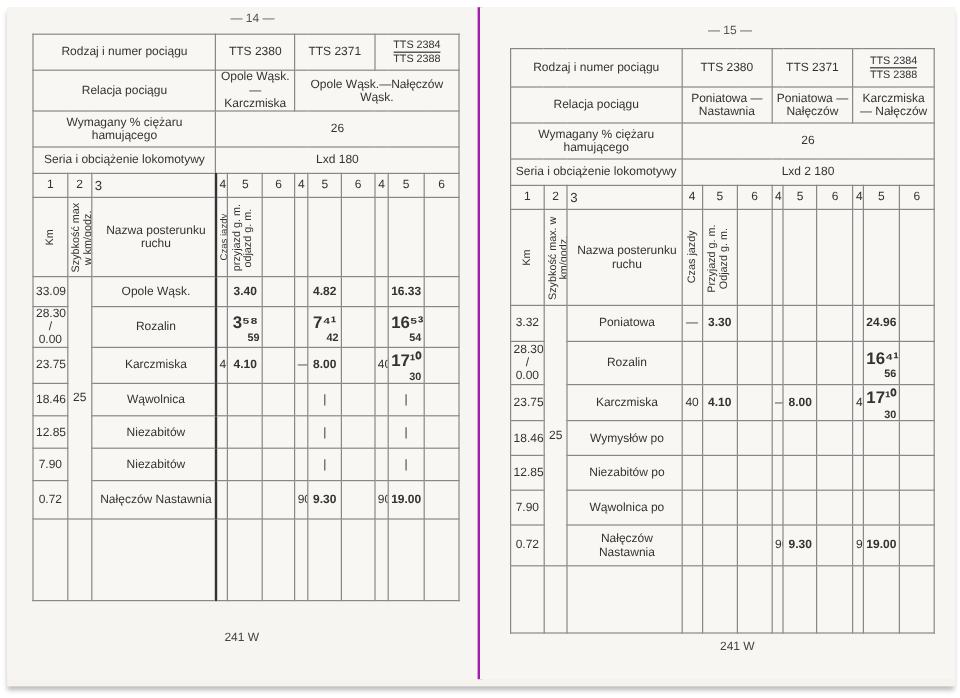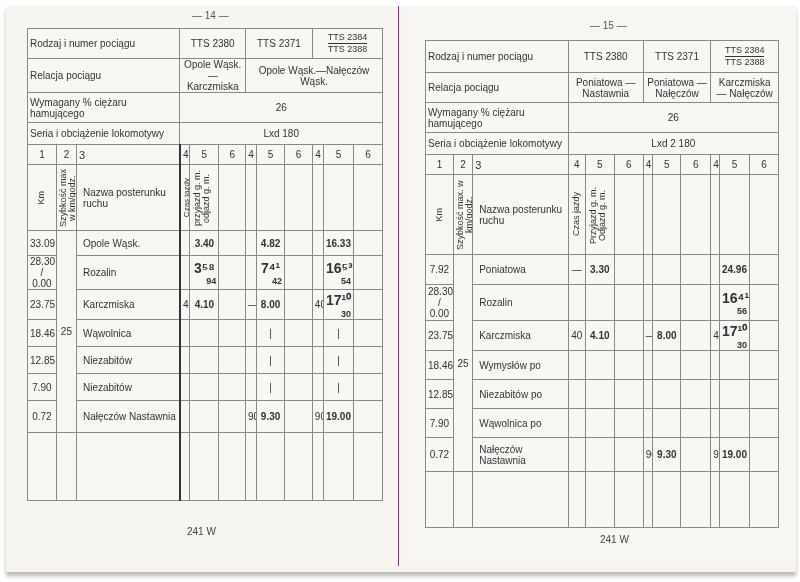--- a/index.html
+++ b/index.html
@@ -1,25 +1,25 @@
 <!DOCTYPE html>
 <html><head>
 <meta charset="utf-8">
 <style>
   html,body{margin:0;padding:0;}
   body{width:800px;height:582px;background:#fff;position:relative;overflow:hidden;font-family:"Liberation Sans",sans-serif;color:#333;}
   .spread{position:absolute;left:6px;top:6px;width:790px;height:566px;background:#f6f3ee;box-shadow:0 4px 4px #bbb;}
   .page{position:absolute;top:0;height:560px;background:#f7f5f1;}
-  .page.left{left:0;width:392px;border-right:1px solid #a21caf;}
+  .page.left{left:0;width:392px;border-right:4px solid #a21caf;}
   .page.right{left:394px;width:396px;background:#f8f6f2;}
   .pnum{position:absolute;font-size:10px;color:#555;}
   .footer{position:absolute;font-size:10px;color:#444;}
   table.tt{position:absolute;border-collapse:collapse;background:#f8f7f4;table-layout:fixed;}
   table.tt td{border:1px solid #888;padding:0 2px;font-size:10px;vertical-align:middle;color:#333;overflow:hidden;}
-  .lbl{font-size:11px;}
+  .lbl{font-size:11px;text-align:center;}
   .c{text-align:center;}
   .b{font-weight:bold;font-size:14px;}
   .sm{font-size:9px;color:#555;}
   .vert{writing-mode:vertical-rl;transform:rotate(180deg);font-size:9px;white-space:nowrap;margin:0 auto;line-height:1.05;}
   .thick{border-left:2px solid #333 !important;}
   .frac{display:inline-block;text-align:left;font-size:9px;line-height:1.2;}
   .frac .top{border-bottom:1px solid #333;display:block;}
   .lowtext{display:block;text-align:right;font-weight:bold;font-size:9px;}
 </style>
 </head>
@@ -114,21 +114,21 @@
         <td class="b c">4.82</td>
         <td></td>
         <td class="sm c"></td>
         <td class="b c">16.33</td>
         <td></td>
       </tr>
       <tr style="height:34px">
         <td class="sm c">28.30 / 0.00</td>
         <td class="lbl" style="padding-left:6px">Rozalin</td>
         <td class="thick"></td>
-        <td class="c"><span class="b">3⁵⁸</span><span class="lowtext">94</span></td>
+        <td class="c"><span class="b">3⁵⁸</span><span class="lowtext">59</span></td>
         <td></td>
             <td></td>
         <td class="c"><span class="b">7⁴¹</span><span class="lowtext">42</span></td>
         <td></td>
             <td></td>
         <td class="c"><span class="b">16⁵³</span><span class="lowtext">54</span></td>
         <td></td>
       </tr>
       <tr style="height:30px">
         <td class="sm c">23.75</td>
@@ -284,21 +284,21 @@
             </td>
         <td></td>
             <td></td>
             <td></td>
             <td></td>
             <td></td>
             <td></td>
             <td></td>
       </tr>
       <tr style="height:30px">
-        <td class="sm c">7.92</td>
+        <td class="sm c">3.32</td>
         <td rowspan="7" class="c sm">25</td>
         <td class="lbl" style="padding-left:6px">Poniatowa</td>
         <td class="sm c">—</td>
         <td class="b c">3.30</td>
         <td></td>
             <td></td>
             <td></td>
             <td></td>
             <td></td>
         <td class="b c">24.96</td>

